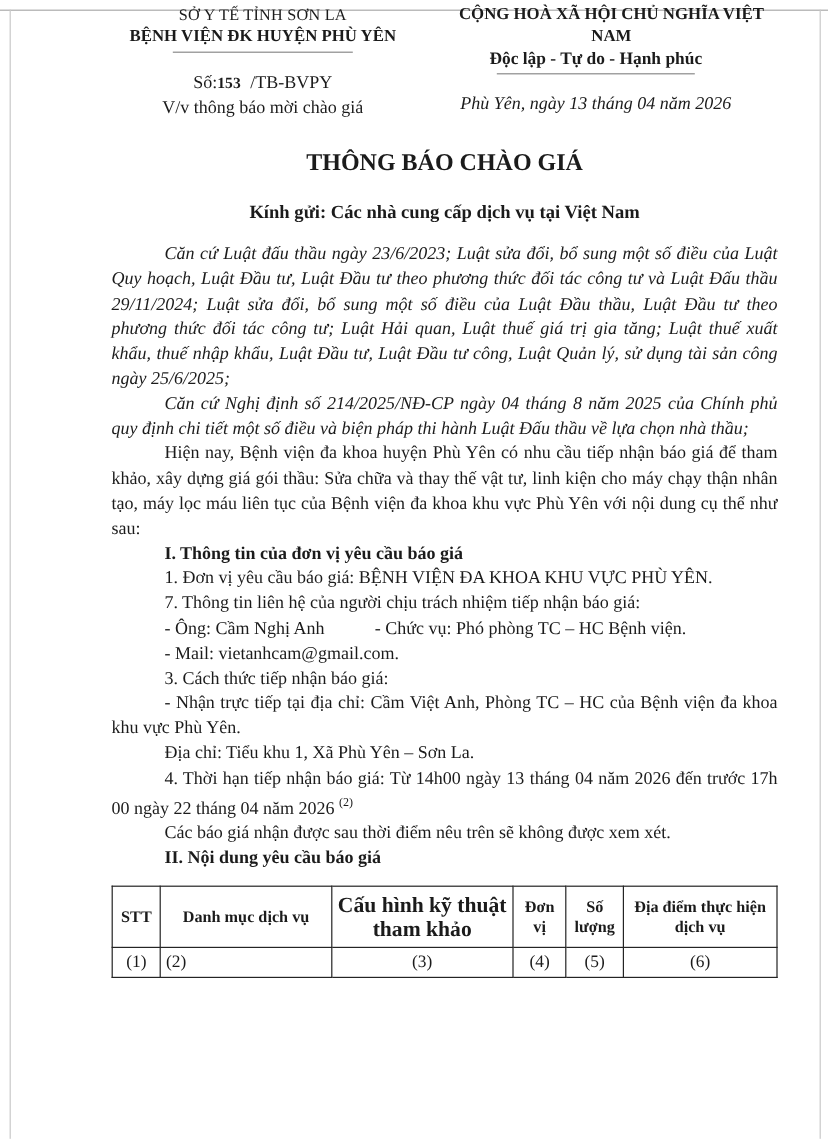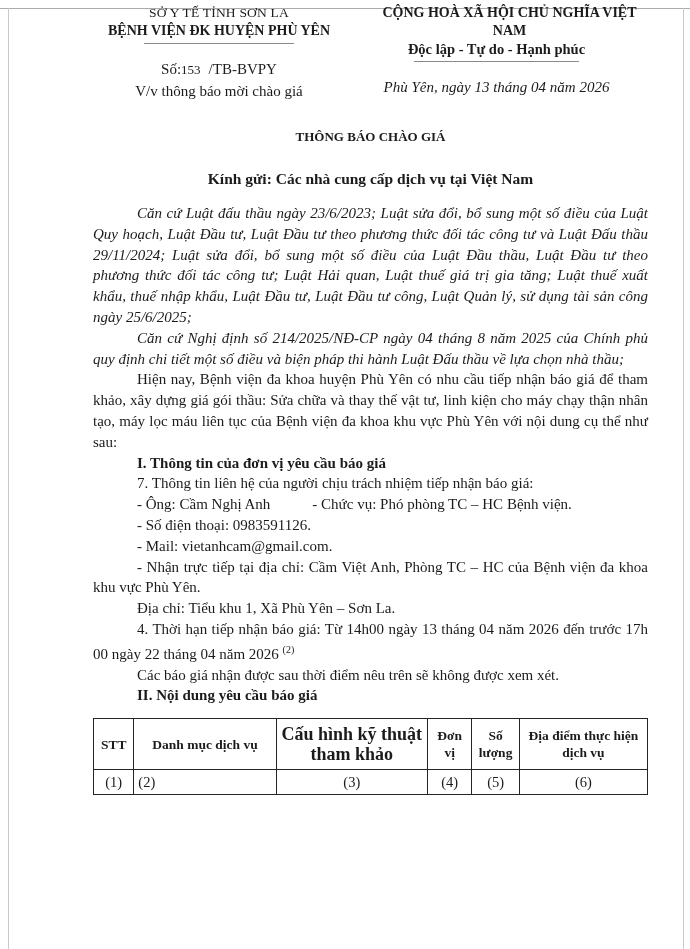--- a/index.html
+++ b/index.html
@@ -22,27 +22,27 @@
   .hdr { display:flex; }
   .hdr-left { width:252px; text-align:center; }
   .hdr-right { flex:1; text-align:center; }
   .org1 { font-size:13.5px; line-height:18px; letter-spacing:.2px; }
   .org2 { font-size:14px; font-weight:bold; line-height:18px; }
   .nation { font-size:14px; font-weight:bold; line-height:18px;margin-left:26px; }
   .motto { font-size:14.5px; font-weight:bold; line-height:18px; }
   .rule { border-top:1.5px solid #8a8a8a; width:150px; margin:3px auto 0; height:0; }
   .rule-wide { width:165px; }
   .num-line { margin-top:15px; font-size:15px; line-height:20px; }
-  .num-line .no { font-size:13px; }
+  .num-line .no { font-size:13px;font-weight:bold; }
   .num-line .suffix { margin-left:8px; }
   .vv-line { font-size:15px; line-height:20px; margin-top:1px; }
   .date-line { margin-top:15px; font-size:15px; font-style:italic; line-height:20px; }
 
   
-  .title { margin-top:25px; text-align:center; font-weight:bold; font-size:13px; line-height:22px; }
+  .title { margin-top:25px; text-align:center; font-weight:bold; font-size:20px; line-height:22px; }
   .salutation { margin-top:20px; text-align:center; font-weight:bold; font-size:15.5px; line-height:22px; }
 
   
   .body { margin-top:13px; font-size:15px; line-height:20.8px; text-align:justify; }
   .body p { margin:0; text-indent:44px; }
   .italic { font-style:italic; }
   .bold { font-weight:bold; }
   .addr-line { text-indent:52px; }
   .gap { margin-left:42px; }
   sup { font-size:10px; }
@@ -96,24 +96,25 @@
 
   <div class="title">THÔNG BÁO CHÀO GIÁ</div>
   <div class="salutation">Kính gửi: Các nhà cung cấp dịch vụ tại Việt Nam</div>
 
   <div class="body">
     <p class="italic">Căn cứ Luật đấu thầu ngày 23/6/2023; Luật sửa đổi, bổ sung một số điều của Luật Quy hoạch, Luật Đầu tư, Luật Đầu tư theo phương thức đối tác công tư và Luật Đấu thầu 29/11/2024; Luật sửa đổi, bổ sung một số điều của Luật Đầu thầu, Luật Đầu tư theo phương thức đối tác công tư; Luật Hải quan, Luật thuế giá trị gia tăng; Luật thuế xuất khẩu, thuế nhập khẩu, Luật Đầu tư, Luật Đầu tư công, Luật Quản lý, sử dụng tài sản công ngày 25/6/2025;</p>
     <p class="italic">Căn cứ Nghị định số 214/2025/NĐ-CP ngày 04 tháng 8 năm 2025 của Chính phủ quy định chi tiết một số điều và biện pháp thi hành Luật Đấu thầu về lựa chọn nhà thầu;</p>
     <p>Hiện nay, Bệnh viện đa khoa huyện Phù Yên có nhu cầu tiếp nhận báo giá để tham khảo, xây dựng giá gói thầu: Sửa chữa và thay thế vật tư, linh kiện cho máy chạy thận nhân tạo, máy lọc máu liên tục của Bệnh viện đa khoa khu vực Phù Yên với nội dung cụ thể như sau:</p>
 
     <p class="bold">I. Thông tin của đơn vị yêu cầu báo giá</p>
+    <p>1. Đơn vị yêu cầu báo giá: BỆNH VIỆN ĐA KHOA KHU VỰC PHÙ YÊN.</p>
     <p>7. Thông tin liên hệ của người chịu trách nhiệm tiếp nhận báo giá:</p>
     <p><span>- Ông: Cầm Nghị Anh</span><span class="gap">- Chức vụ: Phó phòng TC – HC Bệnh viện.</span></p>
-    <p>- Số điện thoại: 0983591126.</p>
     <p>- Mail: vietanhcam@gmail.com.</p>
+    <p>3. Cách thức tiếp nhận báo giá:</p>
     <p>- Nhận trực tiếp tại địa chỉ: Cầm Việt Anh, Phòng TC – HC của Bệnh viện đa khoa khu vực Phù Yên.</p>
     <p class="addr-line">Địa chỉ: Tiểu khu 1, Xã Phù Yên – Sơn La.</p>
     <p><span>4. Thời hạn tiếp nhận báo giá: Từ 14h00 ngày 13 tháng 04 năm 2026 đến trước 17h 00 ngày 22 tháng 04 năm 2026 </span><sup>(2)</sup></p>
     <p>Các báo giá nhận được sau thời điểm nêu trên sẽ không được xem xét.</p>
     <p class="bold">II. Nội dung yêu cầu báo giá</p>
   </div>
 
   <table class="quote">
     <colgroup>
       <col class="col-stt">

